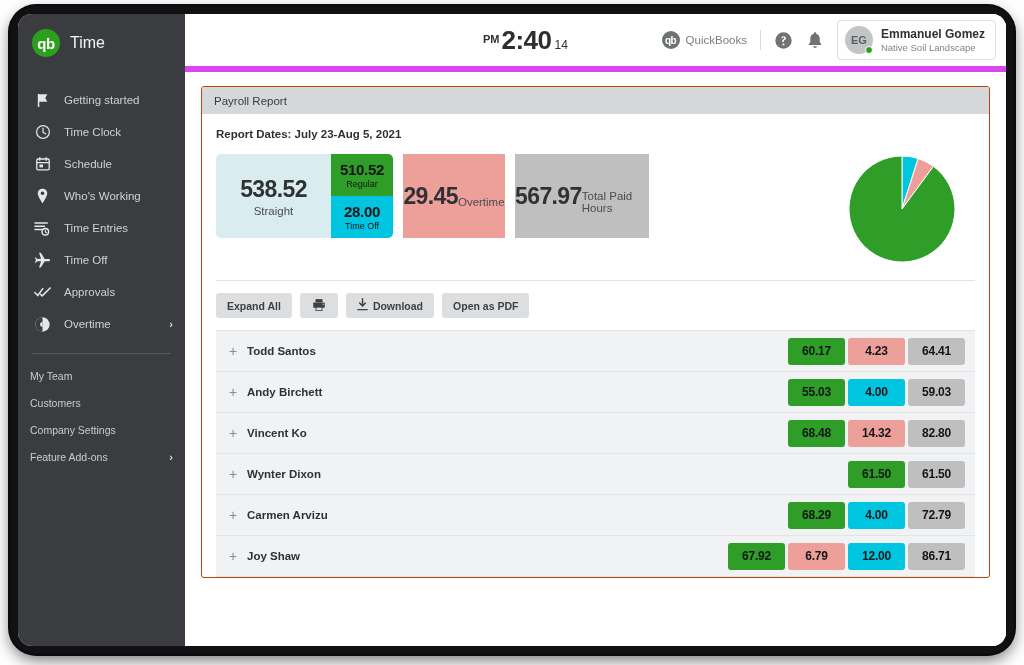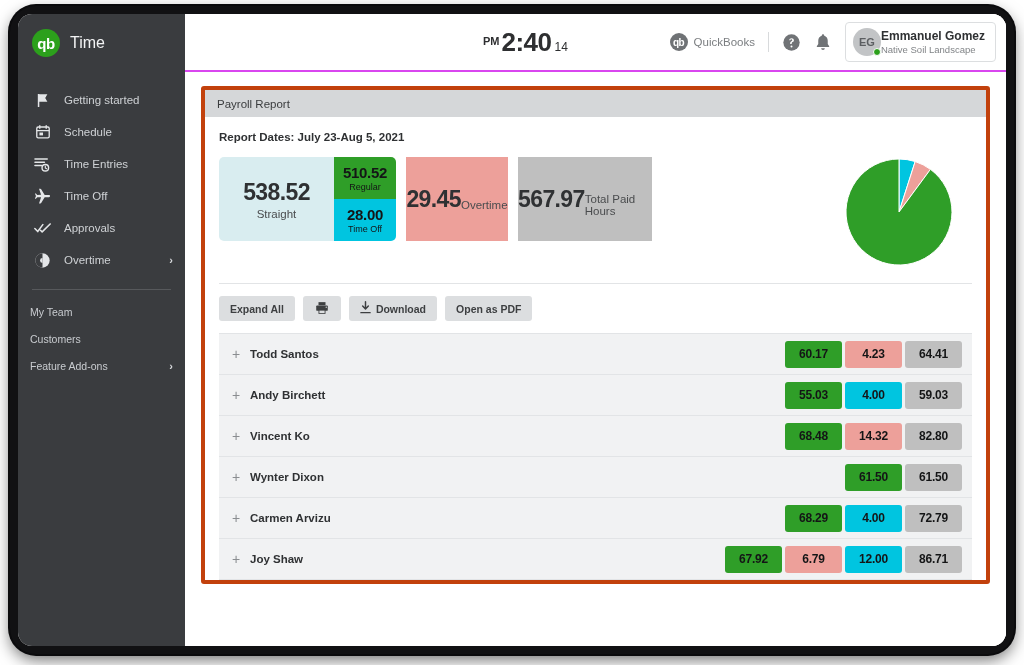--- a/index.html
+++ b/index.html
@@ -85,21 +85,21 @@
   #main {
     flex: 1; height: 100%;
     background: #ffffff;
     display: flex; flex-direction: column;
     min-width: 0;
   }
 
   
   #topbar {
     height: 58px; flex: 0 0 58px;
-    border-bottom: 2px solid #d946ef;
+    border-bottom: 6px solid #d946ef;
     display: flex; align-items: center;
     position: relative;
     background: #fff;
   }
   .clock {
     position: absolute; left: 298px; top: 50%;
     transform: translateY(-50%);
     display: flex; align-items: baseline; color: #2e2f31;
   }
   .clock-ampm { font-size: 11px; font-weight: bold; align-self: flex-start; margin-top: 8px; }
@@ -117,21 +117,21 @@
     background: #6f7275; color: #fff;
     font-size: 10px; font-weight: bold;
     display: flex; align-items: center; justify-content: center;
     letter-spacing: -0.5px;
   }
   .qb-badge-text { font-size: 11.5px; color: #7b7e81; }
   .vdiv { width: 1px; height: 20px; background: #d8dadc; }
   .icon-btn { cursor: pointer; color: #707376; display: flex; align-items: center; }
 
   .user-card {
-    display: flex; align-items: center; gap: 0;
+    display: flex; align-items: center; gap: 8px;
     border: 1px solid #dcdee0; border-radius: 4px;
     padding: 5px 10px 5px 7px; cursor: pointer;
     background: #fff;
   }
   .avatar {
     width: 28px; height: 28px; border-radius: 50%;
     background: #c2c4c6; color: #5c5f62;
     font-size: 11px; font-weight: bold;
     display: flex; align-items: center; justify-content: center;
     position: relative; flex: 0 0 28px;
@@ -143,21 +143,21 @@
   }
   .user-name { font-size: 12px; font-weight: bold; color: #2f3133; line-height: 1.25; }
   .user-org  { font-size: 9.5px; color: #818487; line-height: 1.25; }
 
   
   #content {
     flex: 1; padding: 14px 16px 0 16px;
     background: #fff; min-height: 0;
   }
   #report-card {
-    border: 4px solid #c2410c;
+    border: 1px solid #c2410c;
     border-radius: 3px;
     background: #fff;
     overflow: hidden;
   }
   #report-header {
     background: #d5d7d9;
     height: 27px;
     display: flex; align-items: center;
     padding-left: 12px;
     font-size: 11.5px; color: #3a3c3e;
@@ -269,33 +269,51 @@
 
       <div class="nav-item">
         <span class="nav-icon">
           <svg width="15" height="15" viewBox="0 0 16 16">
               <path d="M3 1v14h1.6V9.2h8.6L10.9 5.3l2.3-3.9H4.6V1z" fill="#e4e6e8"></path>
             </svg>
         </span>
         <span>Getting started</span>
       </div>
 
+      <div class="nav-item">
+        <span class="nav-icon">
+          <svg width="16" height="16" viewBox="0 0 18 18">
+              <circle cx="9" cy="9" r="7.2" fill="none" stroke="#e4e6e8" stroke-width="1.4"></circle>
+              <path d="M9 4.6V9.2l3.2 2" fill="none" stroke="#e4e6e8" stroke-width="1.4" stroke-linecap="round"></path>
+            </svg>
+        </span>
+        <span>Time Clock</span>
+      </div>
 
       <div class="nav-item">
         <span class="nav-icon">
           <svg width="16" height="16" viewBox="0 0 18 18">
               <rect x="2" y="3.4" width="14" height="12.2" rx="1.6" fill="none" stroke="#e4e6e8" stroke-width="1.5"></rect>
               <path d="M2 7.4h14" stroke="#e4e6e8" stroke-width="1.5"></path>
               <path d="M5.4 1.8v3M12.6 1.8v3" stroke="#e4e6e8" stroke-width="1.5" stroke-linecap="round"></path>
               <rect x="5" y="9.6" width="4" height="3.2" fill="#e4e6e8"></rect>
             </svg>
         </span>
         <span>Schedule</span>
       </div>
 
+      <div class="nav-item">
+        <span class="nav-icon">
+          <svg width="15" height="16" viewBox="0 0 14 18">
+              <path d="M7 0.8C4 .8 1.7 3.1 1.7 6c0 3.9 5.3 11.2 5.3 11.2S12.3 9.9 12.3 6C12.3 3.1 10 .8 7 .8z" fill="#e4e6e8"></path>
+              <circle cx="7" cy="6" r="2" fill="#3a3c3f"></circle>
+            </svg>
+        </span>
+        <span>Who's Working</span>
+      </div>
 
       <div class="nav-item">
         <span class="nav-icon">
           <svg width="17" height="15" viewBox="0 0 18 16">
               <path d="M1 2.2h13M1 5.6h10M1 9h7" stroke="#e4e6e8" stroke-width="1.7" stroke-linecap="round"></path>
               <circle cx="12" cy="11.5" r="3.5" fill="none" stroke="#e4e6e8" stroke-width="1.5"></circle>
               <path d="M12 9.6v2l1.4.9" stroke="#e4e6e8" stroke-width="1.2" stroke-linecap="round" fill="none"></path>
             </svg>
         </span>
         <span>Time Entries</span>
@@ -335,20 +353,23 @@
     </div>
 
     <div class="nav-sep"></div>
 
     <div class="sub-nav">
       <div class="sub-item">
         <span>My Team</span>
       </div>
       <div class="sub-item">
         <span>Customers</span>
+      </div>
+      <div class="sub-item">
+        <span>Company Settings</span>
       </div>
       <div class="sub-item">
         <span>Feature Add-ons</span>
         <span class="nav-chevron">›</span>
       </div>
     </div>
 
   </nav>
 
   <div id="main">

